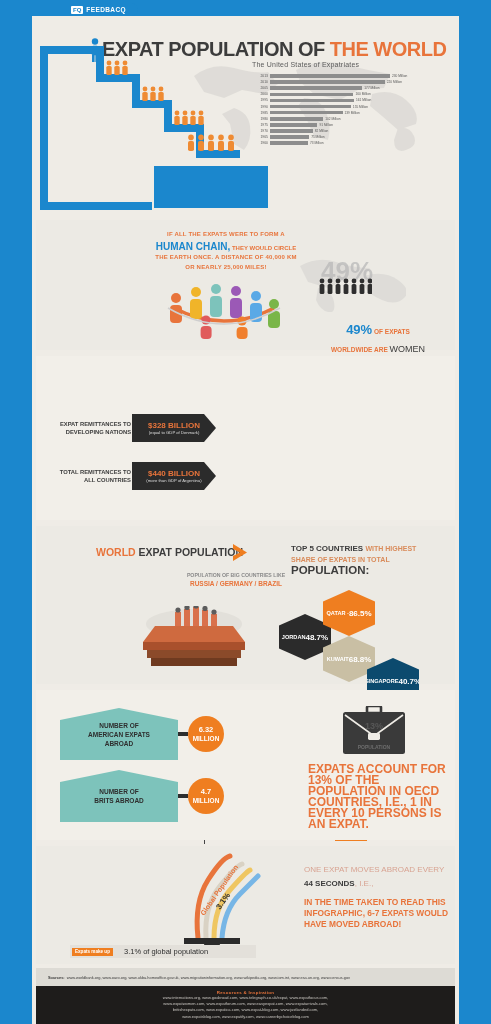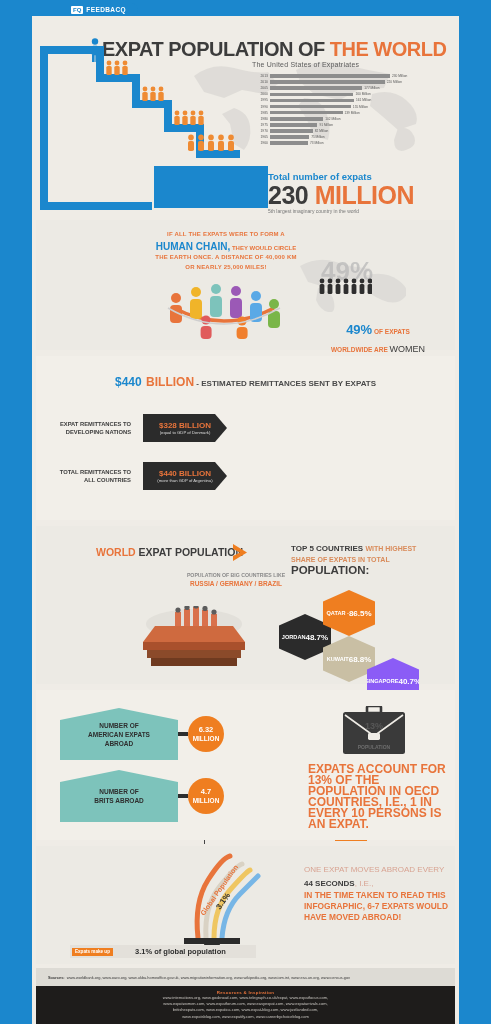--- a/index.html
+++ b/index.html
@@ -68,21 +68,21 @@
   .stat49 .w { font-size:9px; font-weight:normal; color:#3c3c3c; }
 
   
   .remit { top:356px; height:164px; }
   .remit-h { position:absolute; left:0; right:0; top:16px; text-align:center; }
   .remit-h .a { font-size:12px; font-weight:bold; color:#1b87cd; }
   .remit-h .b { font-size:12px; font-weight:bold; color:#e8743b; }
   .remit-h .c { font-size:8px; font-weight:bold; color:#4a4a4a; }
   .arrowrow { position:absolute; display:flex; align-items:center; }
   .arrowlbl { width:95px; text-align:right; font-size:5.8px; font-weight:bold; color:#3c3c3c; line-height:8px; }
-  .arrowshape { position:relative; margin-left:12px; width:84px; height:28px; background:#2b2b2b;
+  .arrowshape { position:relative; margin-left:1px; width:84px; height:28px; background:#2b2b2b;
     clip-path: polygon(0 0, 72px 0, 84px 50%, 72px 100%, 0 100%); display:flex;
     flex-direction:column; align-items:center; justify-content:center; }
   .arrowshape .v { font-size:8px; font-weight:bold; color:#e8743b; }
   .arrowshape .s { font-size:4.2px; color:#ddd; }
   .bracket { position:absolute; left:168px; top:424px; width:1px; height:64px; background:#444; }
 
   .topbox { position:absolute; left:252px; top:406px; width:160px; }
   .topbox .t { font-size:5.2px; font-weight:bold; color:#3c3c3c; text-align:center; }
   .rrow { display:flex; align-items:center; height:13px; margin-top:2px; }
   .rname { width:44px; text-align:right; font-size:5px; font-weight:bold; color:#3c3c3c; margin-right:3px; }
@@ -130,21 +130,21 @@
 
   
   .last { top:846px; height:118px; }
   .flamewrap { position:absolute; left:118px; top:6px; width:110px; height:92px; }
   .podium { position:absolute; left:148px; top:92px; width:56px; height:6px; background:#2b2b2b; }
   .podstem { position:absolute; left:168px; top:98px; width:16px; height:14px; background:#2b2b2b;
     clip-path: polygon(0 0, 100% 0, 72% 100%, 28% 100%); }
   .makeup { position:absolute; left:70px; top:945px; width:186px; height:13px; background:#e3e0da;
     display:flex; align-items:center; }
   .makeup .tag { background:#ef7e20; color:#fff; font-size:4.6px; font-weight:bold; padding:1.5px 3px; margin-left:2px;}
-  .makeup .txt { font-size:7.5px; font-weight:bold; color:#2e2e2e; margin-left:22px; }
+  .makeup .txt { font-size:7.5px; font-weight:normal; color:#2e2e2e; margin-left:11px; }
 
   .lasttxt { position:absolute; left:268px; top:18px; width:150px; line-height:11px; }
   .lasttxt .g { font-size:8px; font-weight:normal; color:#d8a392; }
   .lasttxt .d { font-size:8px; font-weight:bold; color:#3c3c3c; }
   .lasttxt .o { font-size:8.4px; font-weight:bold; color:#e8743b; }
 
   
   .sources { position:absolute; left:36px; top:968px; width:419px; height:18px; background:#dddbd5;
     display:flex; align-items:center; }
   .sources span { font-size:3.9px; color:#3a3a3a; padding-left:12px; }
@@ -305,25 +305,20 @@
           <div class="hcbar" style="width: 39.1304px; background: rgb(141, 141, 141);"></div>
           <div class="hcval">75 Million</div>
         </div>
         <div class="hcrow">
           <div class="hcyear">1960</div>
           <div class="hcbar" style="width: 38.087px; background: rgb(141, 141, 141);"></div>
           <div class="hcval">73 Million</div>
         </div>
       </div>
 
-    <div class="totalbox">
-      <div class="lbl">Total number of expats</div>
-      <div class="big"><span>230</span> <em>MILLION</em></div>
-      <div class="note">5th largest imaginary country in the world</div>
-    </div>
   </div>
 
   <div class="panel chain alt">
     <div class="chaintext">
       <div class="l1">IF ALL THE EXPATS WERE TO FORM A</div>
       <div><span class="hc">HUMAN CHAIN,</span><span class="cont"> THEY WOULD CIRCLE</span></div>
       <div class="l3">THE EARTH ONCE. A DISTANCE OF 40,000 KM</div>
       <div class="l4">OR NEARLY 25,000 MILES!</div>
     </div>
 
@@ -408,24 +403,20 @@
           </g>
       </g>
     </svg>
     <div class="stat49">
       <div><span class="n">49%</span><span class="o"> OF EXPATS</span></div>
       <div><span class="o">WORLDWIDE ARE </span><span class="w">WOMEN</span></div>
     </div>
   </div>
 
   <div class="panel remit">
-    <div class="remit-h">
-      <span class="a">$440</span>
-      <span class="b">BILLION</span><span class="c"> - ESTIMATED REMITTANCES SENT BY EXPATS</span>
-    </div>
 
     <div class="arrowrow" style="left:0; top:58px;">
       <div class="arrowlbl">EXPAT REMITTANCES TO<br>DEVELOPING NATIONS</div>
       <div class="arrowshape">
         <span class="v">$328 BILLION</span>
         <span class="s">(equal to GDP of Denmark)</span>
       </div>
     </div>
     <div class="arrowrow" style="left:0; top:106px;">
       <div class="arrowlbl">TOTAL REMITTANCES TO<br>ALL COUNTRIES</div>
@@ -514,21 +505,21 @@
           <span class="p">48.7%</span>
         </div>
         <div class="hex" style="left: 44px; top: 2px; background: rgb(239, 126, 32);">
           <span class="n">QATAR -</span>
           <span class="p">86.5%</span>
         </div>
         <div class="hex" style="left: 44px; top: 48px; background: rgb(201, 191, 164);">
           <span class="n">KUWAIT</span>
           <span class="p">68.8%</span>
         </div>
-        <div class="hex" style="left: 88px; top: 70px; background: #8b5cf6;">
+        <div class="hex" style="left: 88px; top: 70px; background: #0c4a6e;">
           <span class="n">SINGAPORE</span>
           <span class="p">40.7%</span>
         </div>
       </div>
   </div>
 
   <div class="panel amer">
     <div class="tagbox" style="left:24px; top:18px;">
       <span>NUMBER OF<br>AMERICAN EXPATS<br>ABROAD</span>
     </div>
@@ -568,21 +559,21 @@
       </g>
       <text x="50" y="64" font-size="7" font-weight="bold" fill="#e8743b" font-family="Liberation Sans, sans-serif" transform="rotate(-55 50 64)">Global Population</text>
       <text x="66" y="58" font-size="8" font-weight="bold" fill="#2e2e2e" font-family="Liberation Sans, sans-serif" transform="rotate(-55 66 58)">3.1%</text>
     </svg>
     <div class="podium"></div>
     <div class="podstem"></div>
 
     <div class="lasttxt">
       <div class="g">ONE EXPAT MOVES ABROAD EVERY</div>
       <div><span class="d">44 SECONDS</span><span class="g">, I.E.,</span></div>
-      <div class="o" style="margin-top:1px;">IN THE TIME TAKEN TO READ THIS INFOGRAPHIC, 6-7 EXPATS WOULD HAVE MOVED ABROAD!</div>
+      <div class="o" style="margin-top:8px;">IN THE TIME TAKEN TO READ THIS INFOGRAPHIC, 6-7 EXPATS WOULD HAVE MOVED ABROAD!</div>
     </div>
   </div>
 
   <div class="makeup">
     <span class="tag">Expats make up</span>
     <span class="txt">3.1% of global population</span>
   </div>
 
   <div class="sources">
     <span class="lead">Sources:</span>

